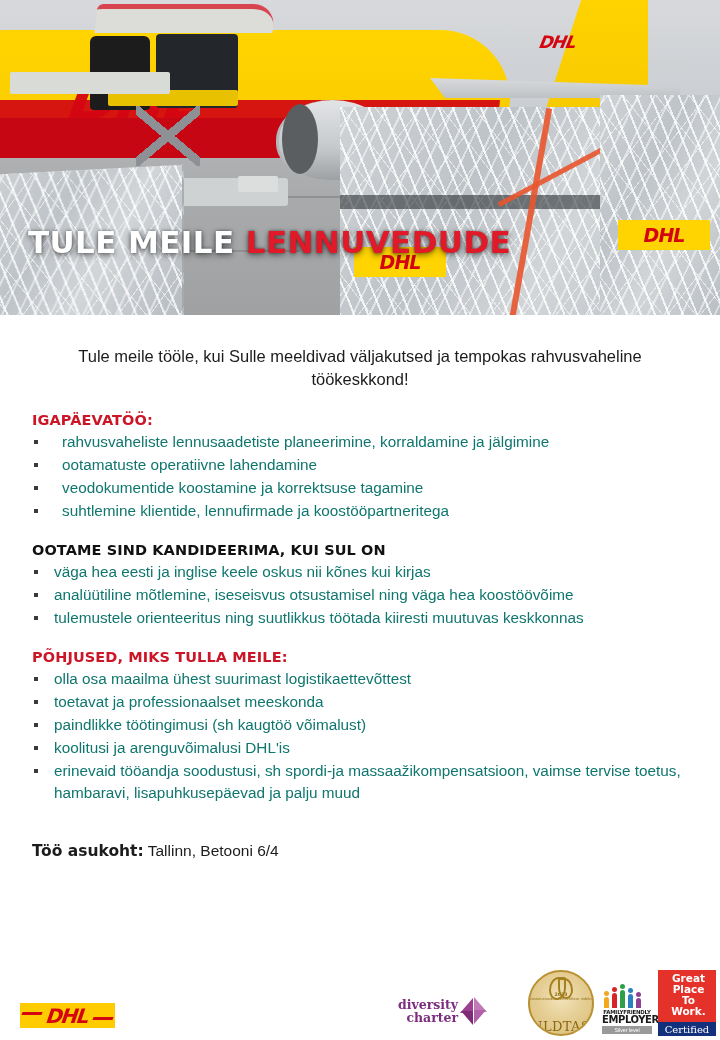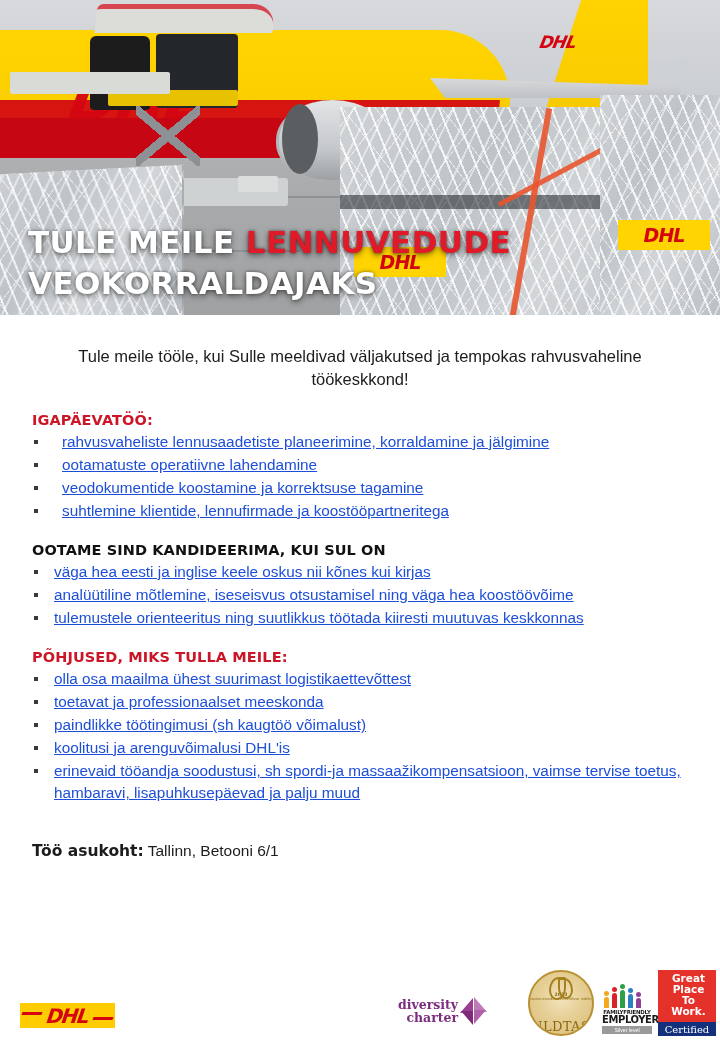--- a/index.html
+++ b/index.html
@@ -310,24 +310,23 @@
 
   ul.bullets {
     list-style: none;
     margin: 0;
     padding: 0;
   }
   ul.bullets li {
     position: relative;
     font-size: 15.3px;
     line-height: 1.44;
-    color: #1d4ed8;
+    color: #0f766e;
     padding-left: 38px;
     margin-bottom: 1px;
-    text-decoration: underline;
   }
   ul.bullets.tight li { padding-left: 30px; }
   ul.bullets li::before {
     content: "";
     position: absolute;
     left: 10px;
     top: 9px;
     width: 4px;
     height: 4px;
     background: #3a3a3a;
@@ -610,21 +609,20 @@
 
     <div class="pallet pallet-right">
       <div class="net"></div>
       <div class="pallet-dhl" style="left:18px;top:125px;width:92px;height:30px;font-size:19px;">DHL</div>
     </div>
   </div>
 
   <div class="headline-wrap">
     <h1 class="headline">
       <span>TULE MEILE </span><span class="accent">LENNUVEDUDE</span><br>
-      <span>VEOKORRALDAJAKS</span>
     </h1>
   </div>
 </div>
 
 <div class="content">
 
   <p class="intro">Tule meile tööle, kui Sulle meeldivad väljakutsed ja tempokas rahvusvaheline töökeskkond!</p>
 
   <div class="section">
     <div class="section-title red">IGAPÄEVATÖÖ:</div>
@@ -651,21 +649,21 @@
       <li>olla osa maailma ühest suurimast logistikaettevõttest</li>
       <li>toetavat ja professionaalset meeskonda</li>
       <li>paindlikke töötingimusi (sh kaugtöö võimalust)</li>
       <li>koolitusi ja arenguvõimalusi DHL'is</li>
       <li>erinevaid tööandja soodustusi, sh spordi-ja massaažikompensatsioon, vaimse tervise toetus, hambaravi, lisapuhkusepäevad ja palju muud</li>
     </ul>
   </div>
 
   <div class="location">
     <b>Töö asukoht:</b>
-    <span>Tallinn, Betooni 6/1</span>
+    <span>Tallinn, Betooni 6/4</span>
   </div>
 
 </div>
 
 <div class="footer">
 
   <div class="dhl-logo">
     <span>DHL</span>
   </div>
 

